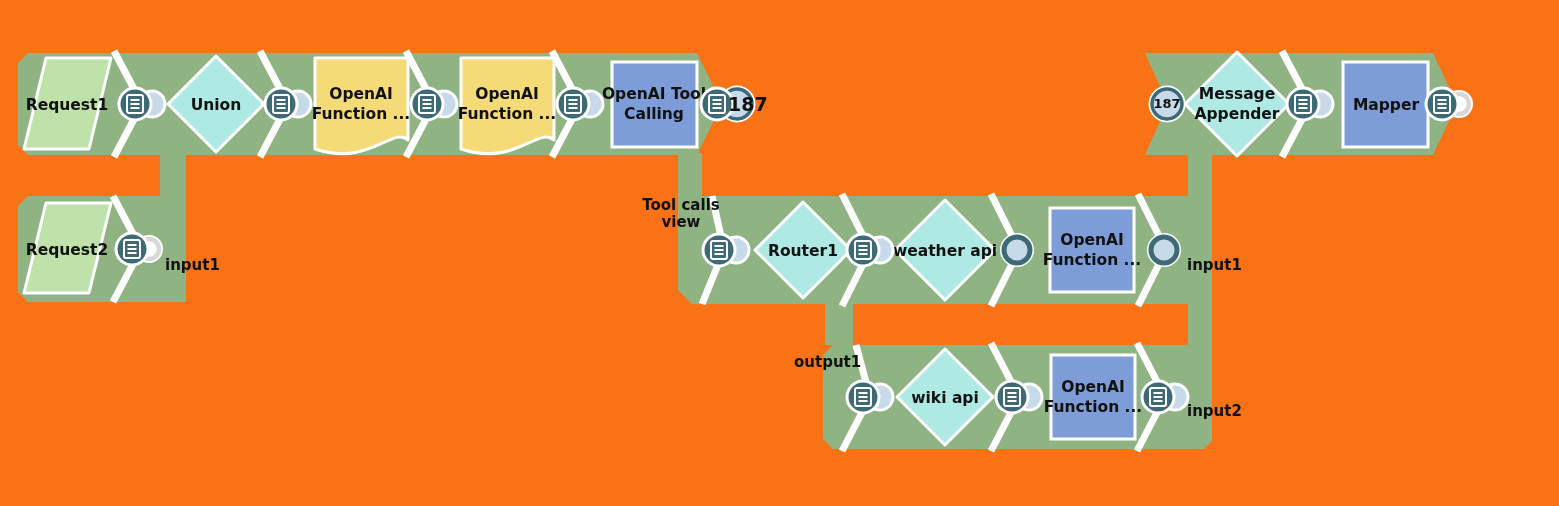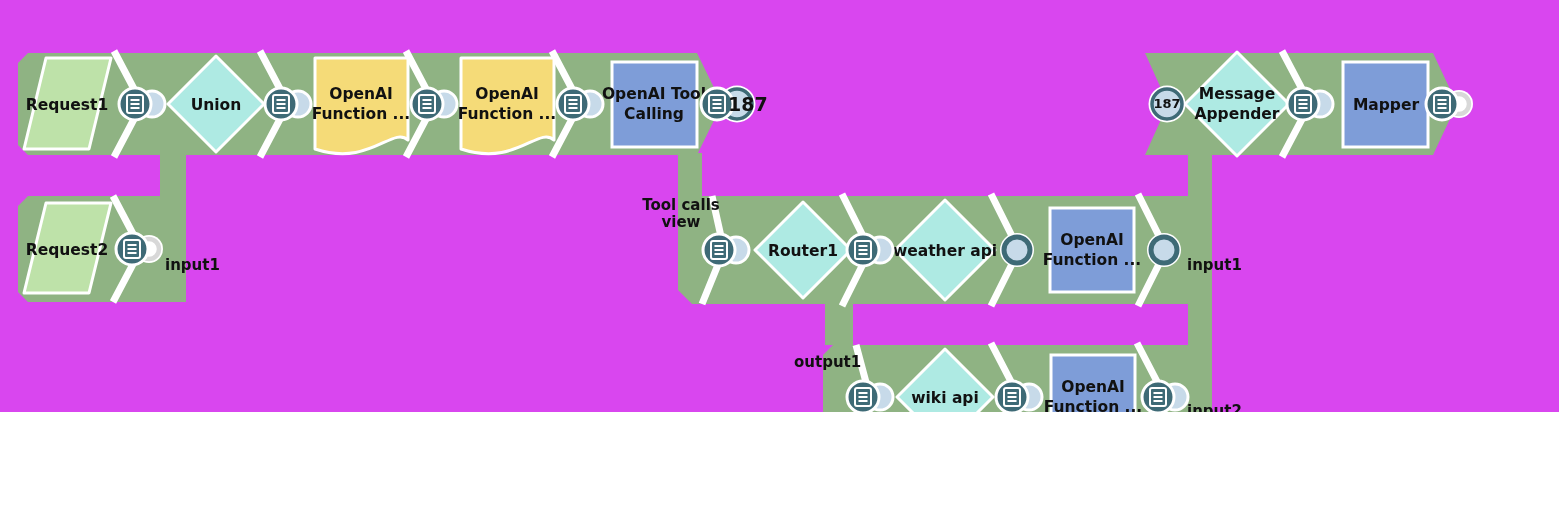--- a/index.html
+++ b/index.html
@@ -1,16 +1,16 @@
 <!DOCTYPE html>
 <html style="--background: #ffffff; --band: #8FB383; --input-node: #BEE2A9; --transform-node: #AEEAE3; --document-node: #F5DB78; --processor-node: #7E9DD8; --port-dark: #3E6A76; --port-light: #C7DAE9; --port-unconnected: #D8D8D8; --text: #111111;"><head>
 <meta charset="utf-8">
 <style>
   html,body{margin:0;padding:0;background:#fff;}
-  .canvas-wrap{width:1559px;height:412px;background:#d946ef;position:relative;overflow:hidden;}
+  .canvas-wrap{width:1559px;height:506px;background:#f97316;position:relative;overflow:hidden;}
   .band{fill:var(--band);}
   .notch{fill:none;stroke:#fff;stroke-width:7;}
   .node-parallelogram{fill:var(--input-node);stroke:#fff;stroke-width:3;stroke-linejoin:round;}
   .node-diamond{fill:var(--transform-node);stroke:#fff;stroke-width:3;stroke-linejoin:round;}
   .node-document{fill:var(--document-node);stroke:#fff;stroke-width:3;stroke-linejoin:round;}
   .node-square{fill:var(--processor-node);stroke:#fff;stroke-width:3;}
   .node-label{font:700 15.5px "DejaVu Sans",sans-serif;fill:var(--text);text-anchor:middle;}
   .port-label{font:700 15px "DejaVu Sans",sans-serif;fill:var(--text);}
   .port-label-mid{font:700 15px "DejaVu Sans",sans-serif;fill:var(--text);text-anchor:middle;}
   .count-label-large{font:700 19px "DejaVu Sans",sans-serif;fill:var(--text);}

